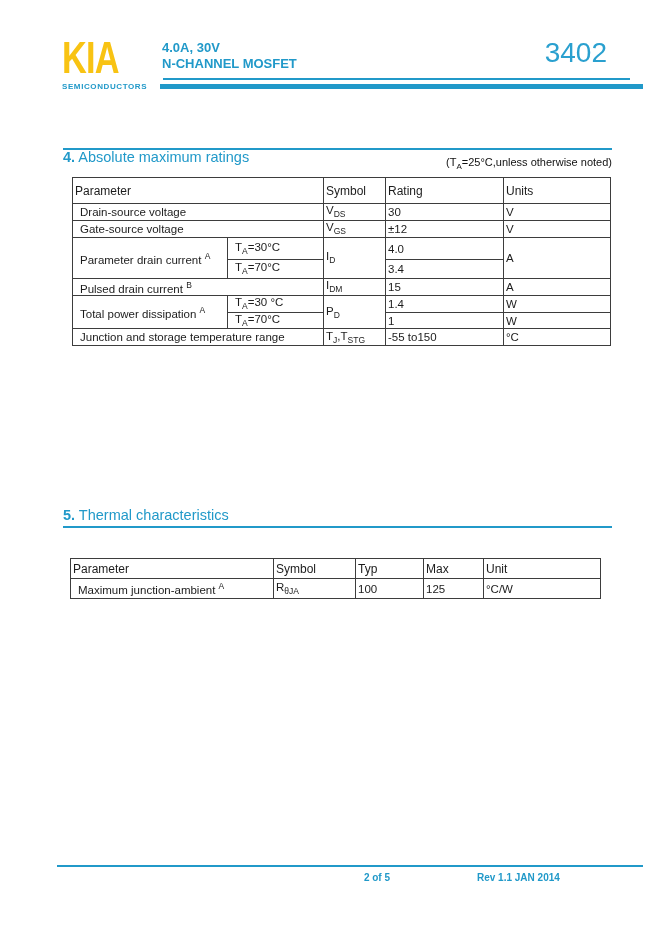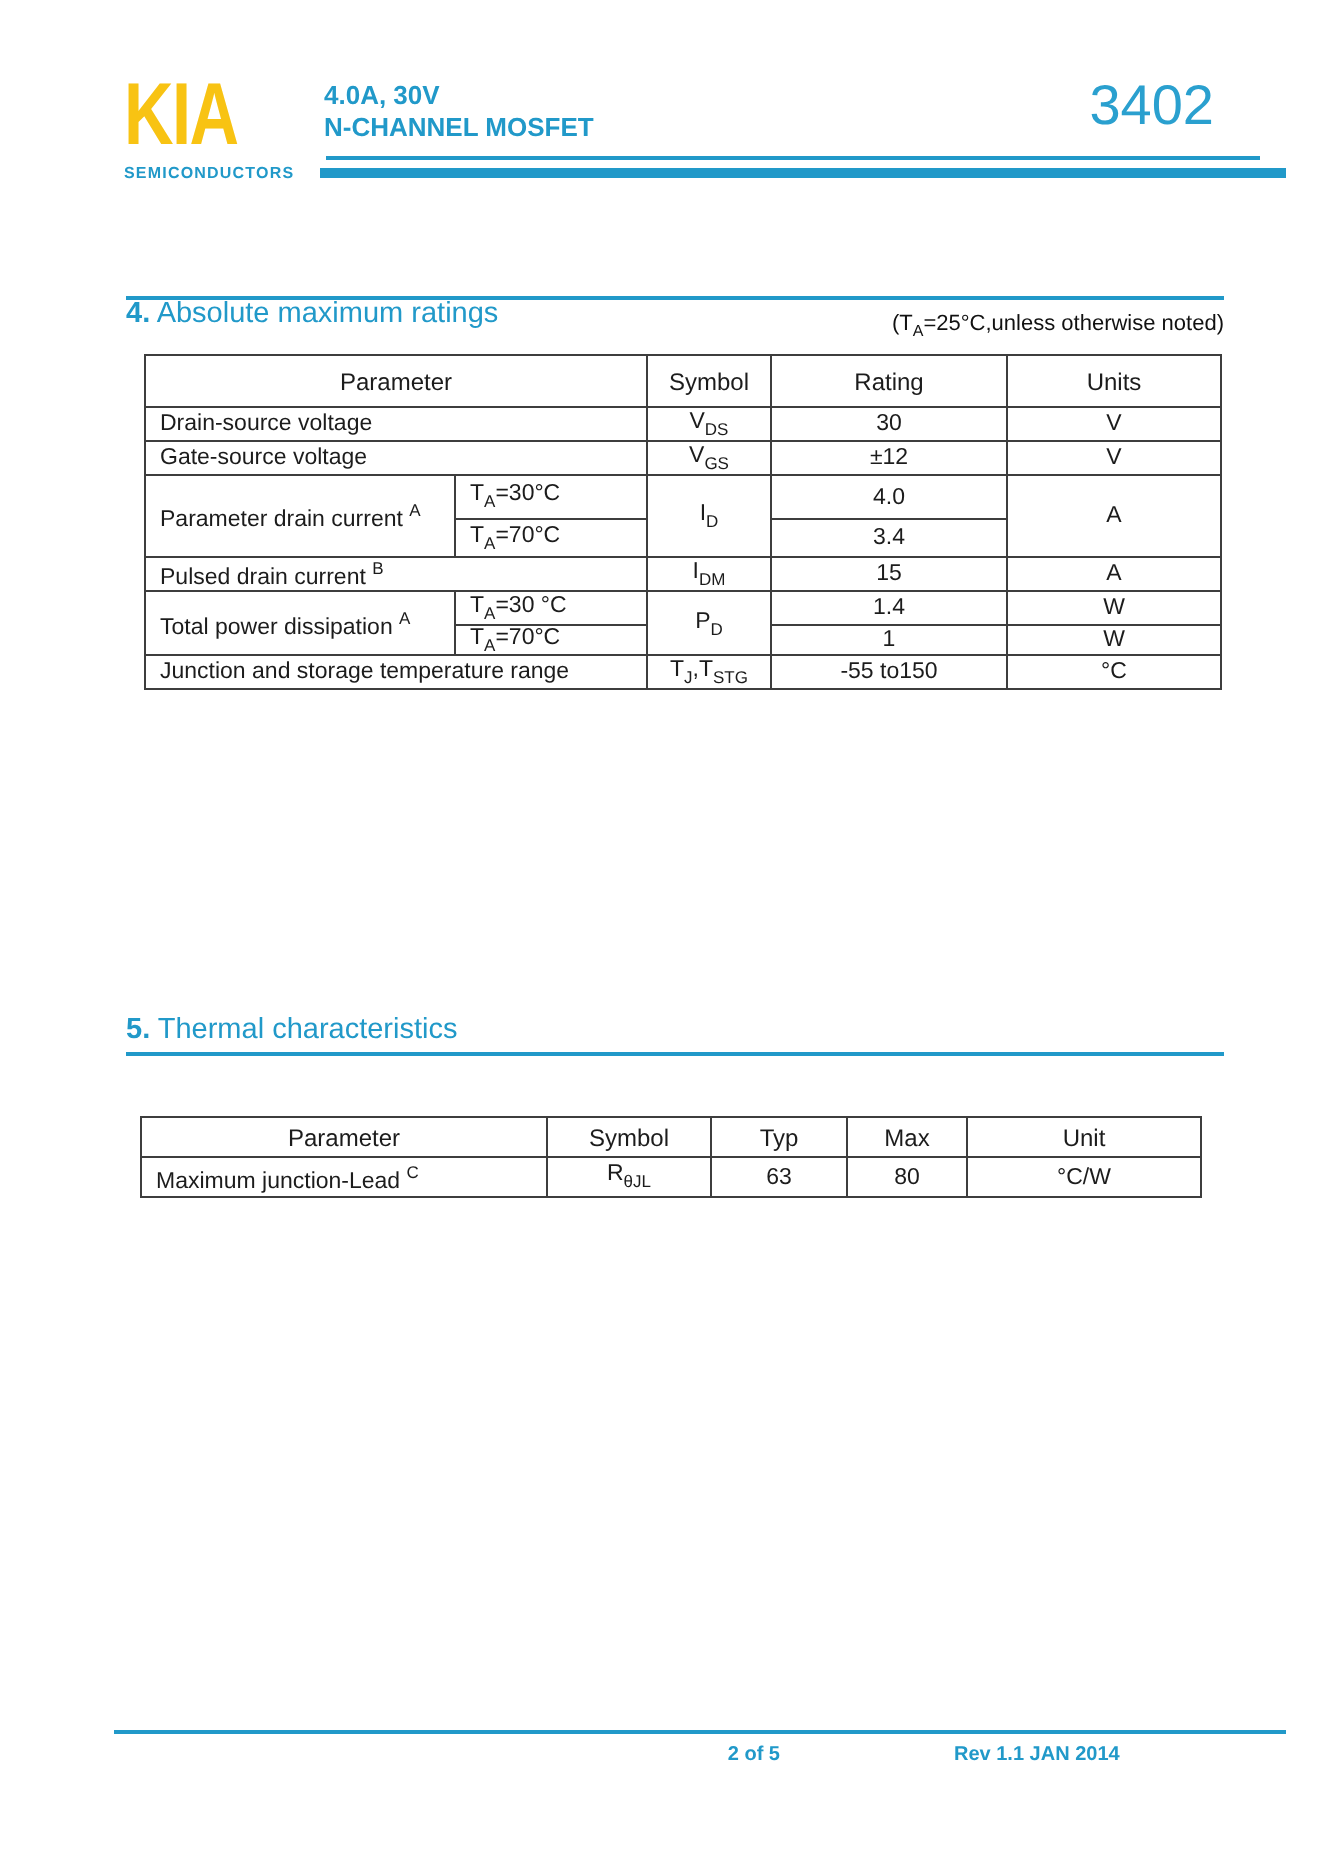--- a/index.html
+++ b/index.html
@@ -27,21 +27,21 @@
   
   .sec-heading { font-size:14.5px; color:#2199c9; white-space:pre; }
   .sec-heading b { font-weight:bold; }
 
   .note { font-size:11px; color:#111; text-align:right; }
   .note sub { font-size:8px; }
 
   
   table { border-collapse:collapse; table-layout:fixed; position:absolute; background:#fff; }
   td, th { border:1px solid #3d3d3d; font-size:11.5px; font-weight:normal;
-           text-align:center; vertical-align:middle; padding:0 2px; }
+           text-align:left; vertical-align:middle; padding:0 2px; }
   td.left { text-align:left; padding-left:7px; }
   th { font-size:12px; }
   sub { font-size:8.5px; }
   sup { font-size:8.5px; }
 
   .t1 { left:72px; top:177px; width:538px; }
   .t2 { left:70px; top:558px; width:530px; }
 
   tr.h26 td, tr.h26 th { height:26px; }
   tr.h22 td { height:22px; }
@@ -154,24 +154,24 @@
     </colgroup>
   <tbody>
       <tr class="h20">
     <th>Parameter</th>
     <th>Symbol</th>
     <th>Typ</th>
     <th>Max</th>
     <th>Unit</th>
   </tr>
   <tr class="h20">
-    <td class="left"><span>Maximum junction-Lead </span><sup>C</sup><span></span></td>
-    <td><span>R</span><sub>θJL</sub></td>
-    <td>63</td>
-    <td>80</td>
+    <td class="left"><span>Maximum junction-ambient </span><sup>A</sup><span></span></td>
+    <td><span>R</span><sub>θJA</sub></td>
+    <td>100</td>
+    <td>125</td>
     <td>°C/W</td>
   </tr>
 </tbody>
   </table>
 
 <div class="rule" style="left:57px; top:865px; width:586px; height:2px;"></div>
 <div class="abs footer-text" style="left:280px; top:872px; width:110px; text-align:right;">2 of 5</div>
 <div class="abs footer-text" style="left:477px; top:872px;">Rev 1.1 JAN 2014</div>
 
 </body></html>

